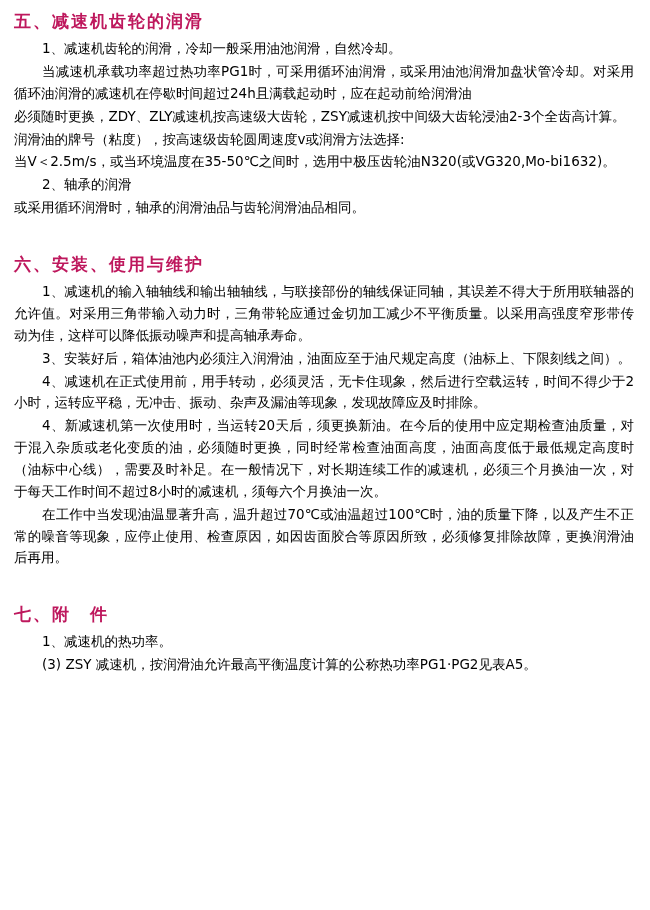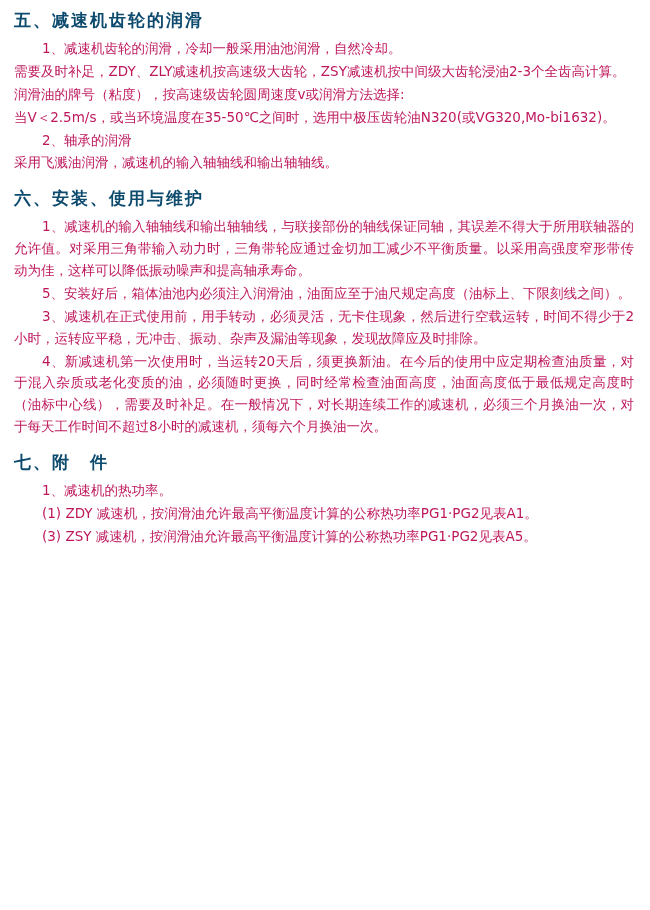--- a/index.html
+++ b/index.html
@@ -15,71 +15,71 @@
     overflow: hidden;
   }
   .page {
     width: 650px;
     height: 910px;
     box-sizing: border-box;
     padding: 10px 16px 0 14px;
     position: relative;
   }
   h2.section-heading {
-    color: #0c4a6e;
+    color: #be185d;
     font-size: 17px;
     font-weight: bold;
     margin: 0 0 6px 0;
     letter-spacing: 2px;
     line-height: 1.3;
-    font-family: Liberation Serif, serif;
   }
   .section {
     margin-bottom: 6px;
   }
   .gap-before {
-    margin-top: 14px;
+    margin-top: 34px;
   }
   p.para {
     font-size: 13.5px;
     line-height: 1.62;
     margin: 0 0 1px 0;
     text-align: justify;
-    color: #be185d;
+    color: #000000;
   }
   p.indent {
     text-indent: 28px;
   }
   p.noindent {
     text-indent: 0;
   }
 </style>
 </head>
 <body>
 
 <div class="page">
 
   <div class="section">
     <h2 class="section-heading">五、减速机齿轮的润滑</h2>
     <p class="para indent">1、减速机齿轮的润滑，冷却一般采用油池润滑，自然冷却。</p>
-    <p class="para noindent">需要及时补足，ZDY、ZLY减速机按高速级大齿轮，ZSY减速机按中间级大齿轮浸油2-3个全齿高计算。</p>
+    <p class="para indent">当减速机承载功率超过热功率PG1时，可采用循环油润滑，或采用油池润滑加盘状管冷却。对采用循环油润滑的减速机在停歇时间超过24h且满载起动时，应在起动前给润滑油</p>
+    <p class="para noindent">必须随时更换，ZDY、ZLY减速机按高速级大齿轮，ZSY减速机按中间级大齿轮浸油2-3个全齿高计算。</p>
     <p class="para noindent">润滑油的牌号（粘度），按高速级齿轮圆周速度v或润滑方法选择:</p>
     <p class="para noindent">当V＜2.5m/s，或当环境温度在35-50℃之间时，选用中极压齿轮油N320(或VG320,Mo-bi1632)。</p>
     <p class="para indent">2、轴承的润滑</p>
-    <p class="para noindent">采用飞溅油润滑，减速机的输入轴轴线和输出轴轴线。</p>
+    <p class="para noindent">或采用循环润滑时，轴承的润滑油品与齿轮润滑油品相同。</p>
   </div>
 
   <div class="section gap-before">
     <h2 class="section-heading">六、安装、使用与维护</h2>
     <p class="para indent">1、减速机的输入轴轴线和输出轴轴线，与联接部份的轴线保证同轴，其误差不得大于所用联轴器的允许值。对采用三角带输入动力时，三角带轮应通过金切加工减少不平衡质量。以采用高强度窄形带传动为佳，这样可以降低振动噪声和提高轴承寿命。</p>
-    <p class="para indent">5、安装好后，箱体油池内必须注入润滑油，油面应至于油尺规定高度（油标上、下限刻线之间）。</p>
-    <p class="para indent">3、减速机在正式使用前，用手转动，必须灵活，无卡住现象，然后进行空载运转，时间不得少于2小时，运转应平稳，无冲击、振动、杂声及漏油等现象，发现故障应及时排除。</p>
+    <p class="para indent">3、安装好后，箱体油池内必须注入润滑油，油面应至于油尺规定高度（油标上、下限刻线之间）。</p>
+    <p class="para indent">4、减速机在正式使用前，用手转动，必须灵活，无卡住现象，然后进行空载运转，时间不得少于2小时，运转应平稳，无冲击、振动、杂声及漏油等现象，发现故障应及时排除。</p>
     <p class="para indent">4、新减速机第一次使用时，当运转20天后，须更换新油。在今后的使用中应定期检查油质量，对于混入杂质或老化变质的油，必须随时更换，同时经常检查油面高度，油面高度低于最低规定高度时（油标中心线），需要及时补足。在一般情况下，对长期连续工作的减速机，必须三个月换油一次，对于每天工作时间不超过8小时的减速机，须每六个月换油一次。</p>
+    <p class="para indent">在工作中当发现油温显著升高，温升超过70℃或油温超过100℃时，油的质量下降，以及产生不正常的噪音等现象，应停止使用、检查原因，如因齿面胶合等原因所致，必须修复排除故障，更换润滑油后再用。</p>
   </div>
 
   <div class="section gap-before">
     <h2 class="section-heading">七、附　件</h2>
     <p class="para indent">1、减速机的热功率。</p>
-    <p class="para indent">(1) ZDY 减速机，按润滑油允许最高平衡温度计算的公称热功率PG1·PG2见表A1。</p>
     <p class="para indent">(3) ZSY 减速机，按润滑油允许最高平衡温度计算的公称热功率PG1·PG2见表A5。</p>
   </div>
 
 </div>
 
 </body></html>

